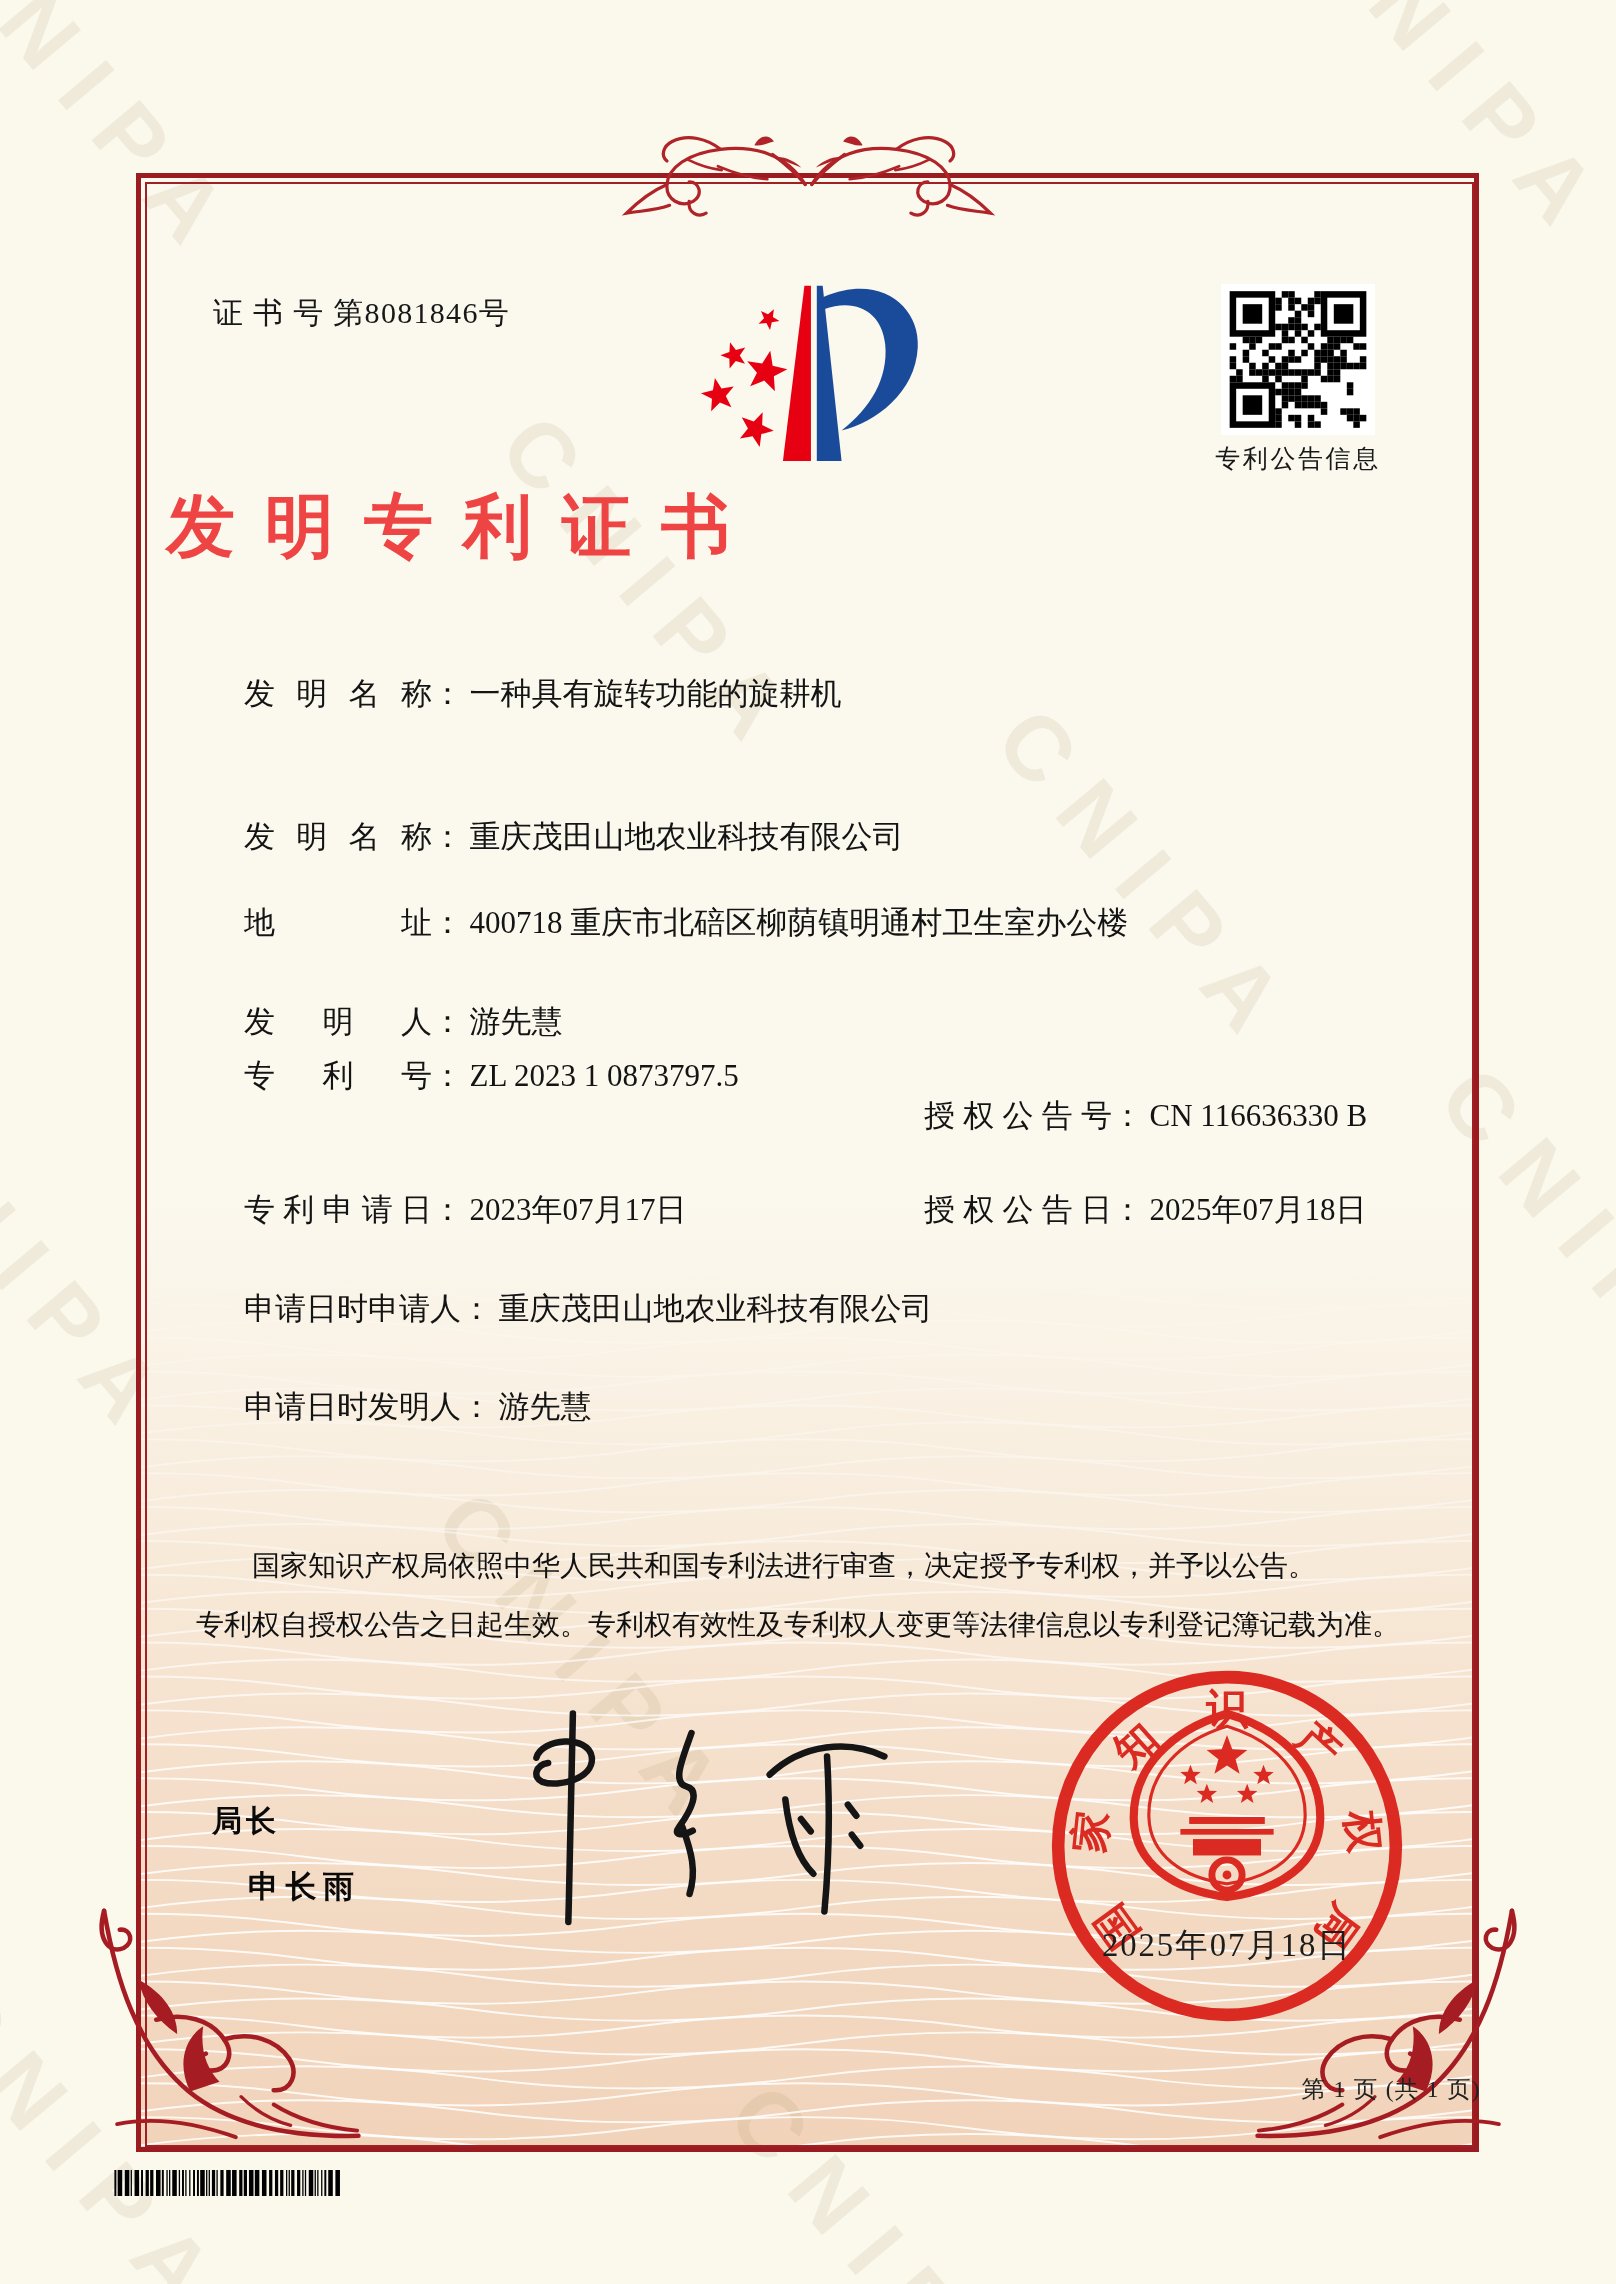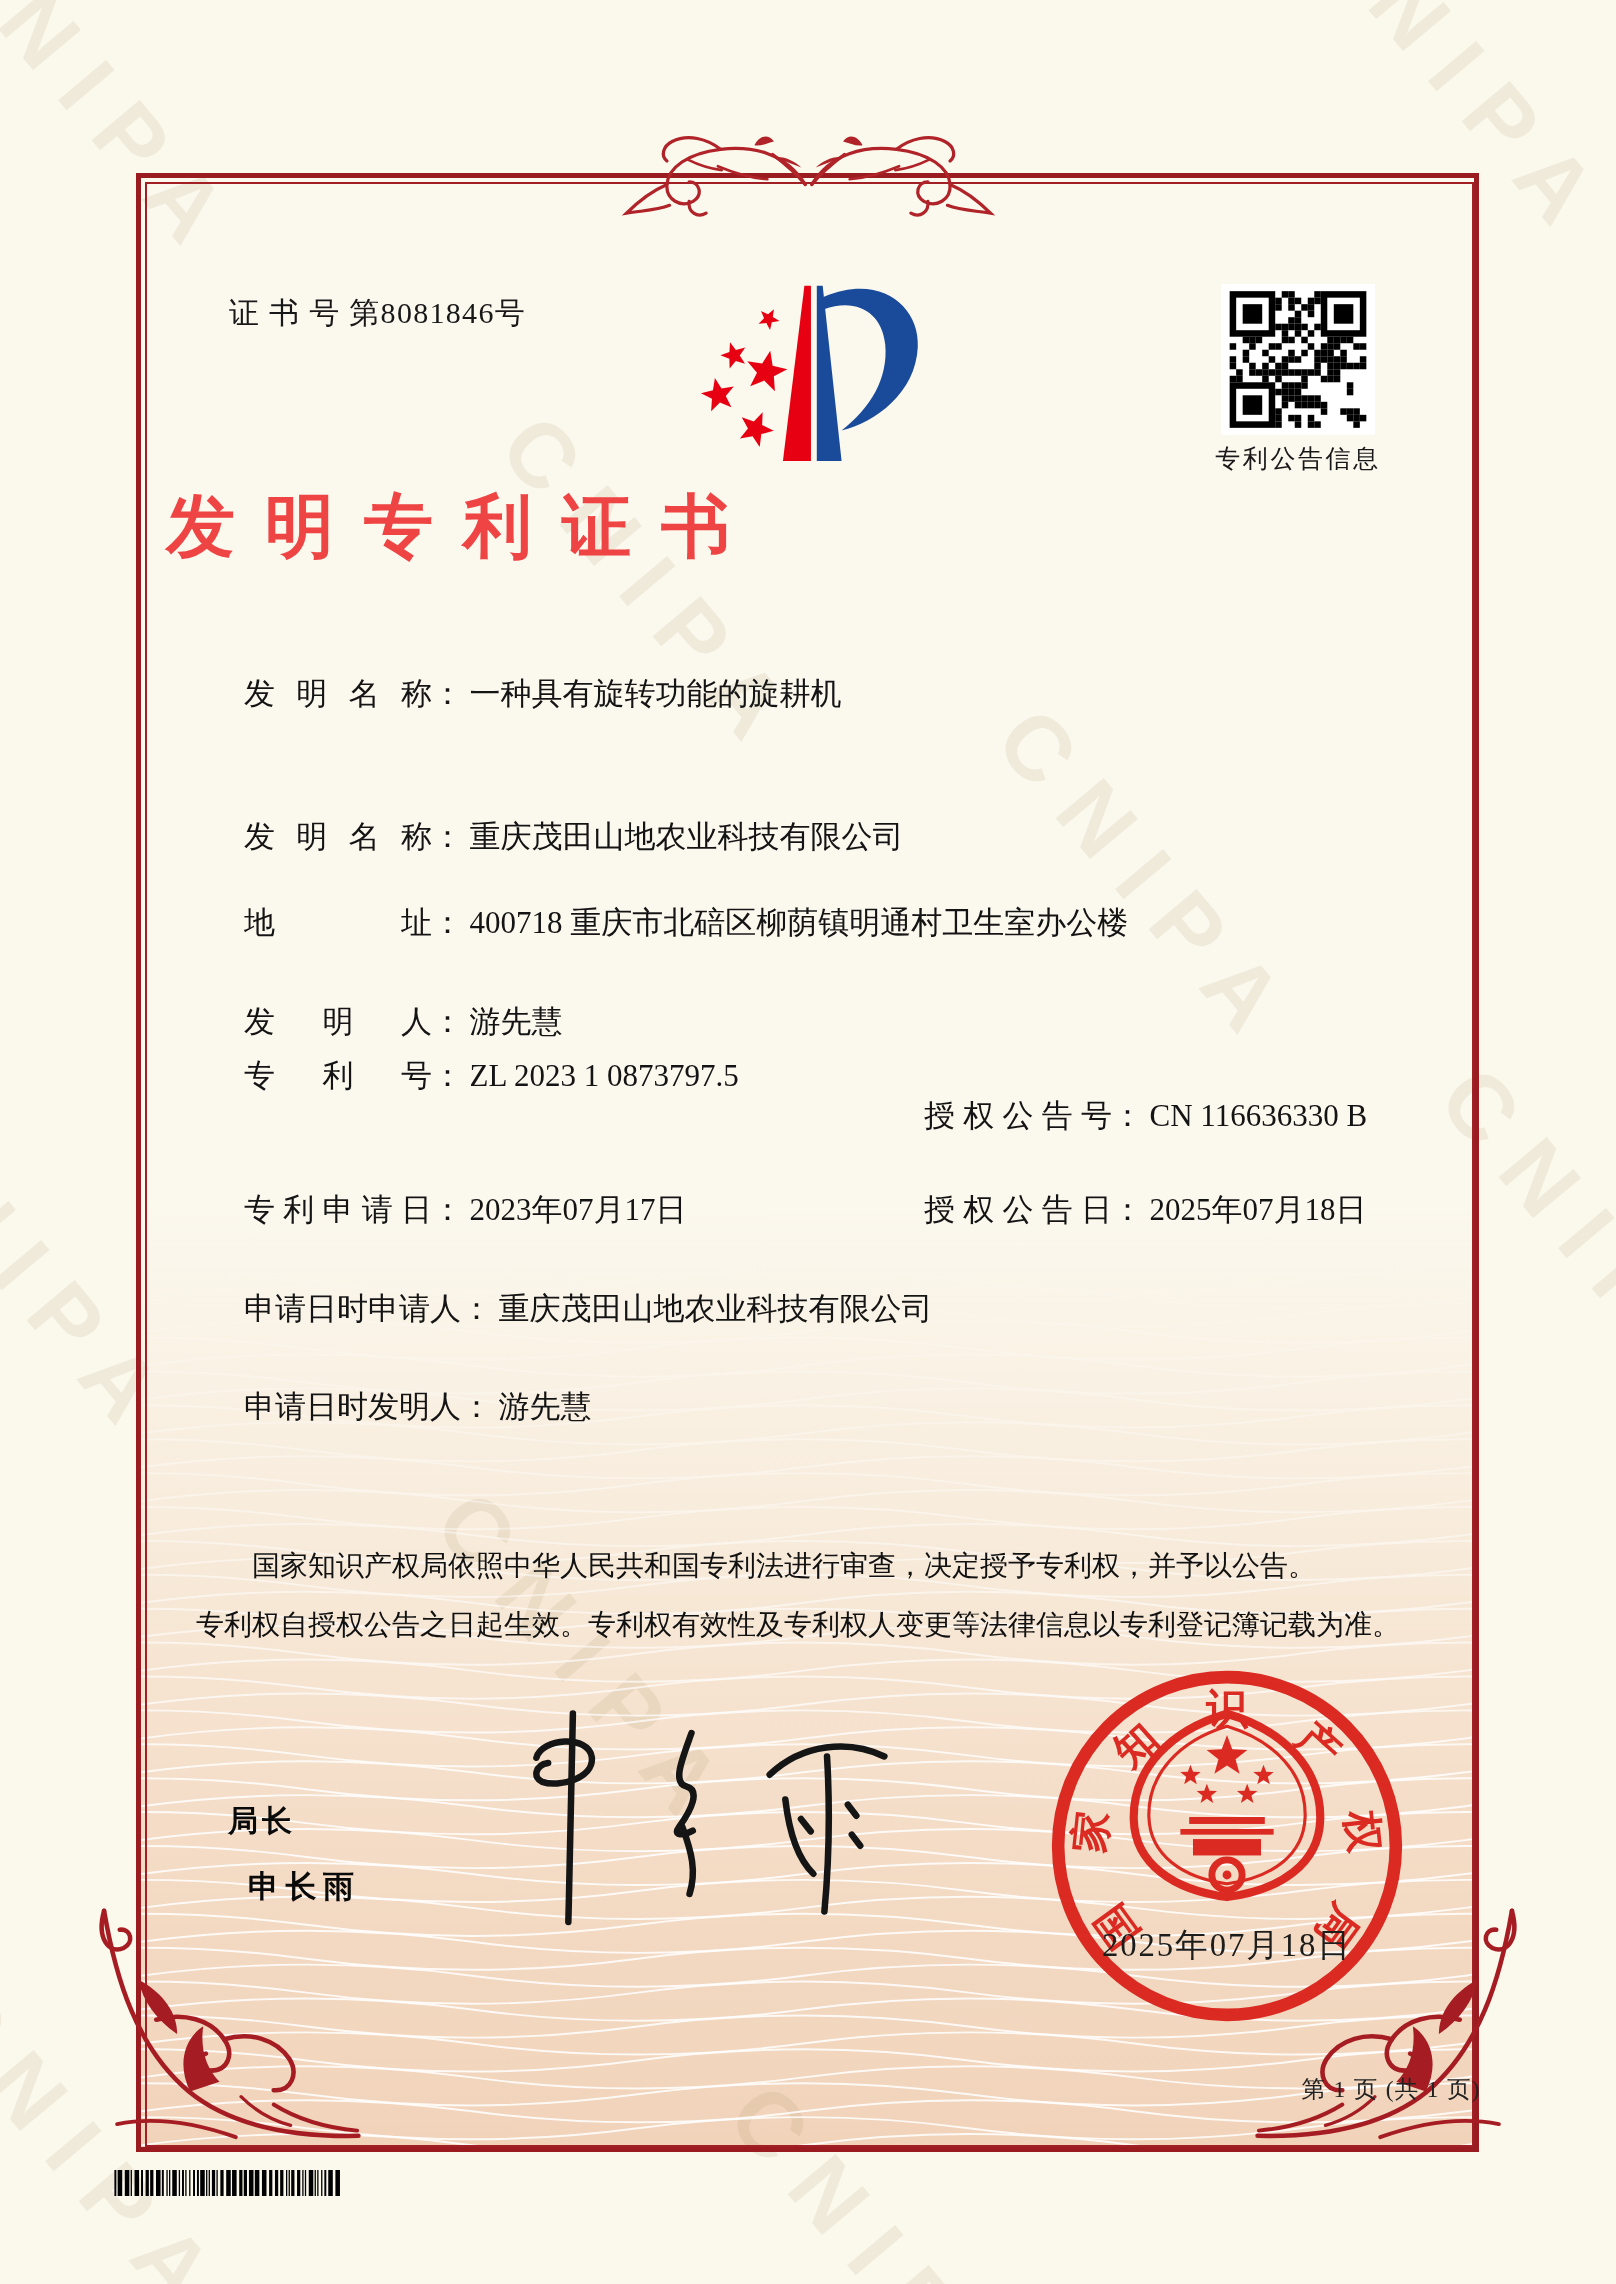--- a/index.html
+++ b/index.html
@@ -15,42 +15,42 @@
   #waves{position:absolute;left:141px;top:179px;z-index:2;
       -webkit-mask-image:linear-gradient(180deg,transparent 0%,transparent 52%,rgba(0,0,0,.55) 70%,#000 82%,#000 100%);
       mask-image:linear-gradient(180deg,transparent 0%,transparent 52%,rgba(0,0,0,.55) 70%,#000 82%,#000 100%);}
   
   .frame-outer{position:absolute;left:136px;top:173px;width:1333px;height:1969px;
       border:5.9px solid var(--frame-red);z-index:3;}
   .frame-inner{position:absolute;left:145px;top:182px;width:1325px;height:1961px;
       border:2px solid var(--frame-red2);z-index:3;}
   .orn{position:absolute;z-index:4;}
   
-  .cert-no{position:absolute;left:213px;top:293px;font-size:30px;color:#181818;z-index:5;letter-spacing:1.3px;margin-left:16px;}
+  .cert-no{position:absolute;left:213px;top:293px;font-size:30px;color:#181818;z-index:5;letter-spacing:1.3px;}
   #logo{position:absolute;left:685px;top:261px;z-index:5;}
   .qr-box{position:absolute;left:1221px;top:284px;width:154px;height:151px;background:#fff;z-index:5;}
   .qr-label{position:absolute;left:1187px;top:442px;width:222px;text-align:center;
       font-size:25px;letter-spacing:2.6px;color:#181818;z-index:5;font-family:Liberation Mono, monospace;}
   .title{position:absolute;left:136px;top:481px;width:1345px;text-align:left;
       font-size:69px;font-weight:bold;letter-spacing:30px;text-indent:30px;color:#ef4444;z-index:5;}
   
   .row{position:absolute;left:228px;font-size:31px;line-height:42px;height:42px;
       color:#141414;white-space:nowrap;z-index:5;margin-left:16px;}
   .row .lbl{display:inline-block;width:188px;text-align:justify;text-align-last:justify;
       text-justify:inter-character;white-space:normal;vertical-align:top;}
   .row.long .lbl{width:auto;text-align:left;text-align-last:auto;}
   .row .val{margin-left:6.5px;}
   .row-r{left:908px;}
   
   .decl{position:absolute;left:196px;top:1536px;width:1226px;font-size:28px;line-height:59px;
       color:#111;z-index:5;}
   .decl .l1{display:block;text-indent:56px;}
   .decl .l2{display:block;}
   
-  .signer-title{position:absolute;left:228px;top:1801px;font-family:"Liberation Sans","DejaVu Sans",sans-serif;
+  .signer-title{position:absolute;left:212px;top:1801px;font-family:"Liberation Sans","DejaVu Sans",sans-serif;
       font-weight:bold;font-size:30px;color:#0a0a0a;z-index:5;letter-spacing:3.9px;}
   .signer-name{position:absolute;left:228px;top:1866px;font-family:"Liberation Sans","DejaVu Sans",sans-serif;
       font-weight:bold;font-size:31px;color:#0a0a0a;z-index:5;letter-spacing:6.5px;margin-left:20px;}
   #signature{position:absolute;left:496px;top:1695px;z-index:5;}
   
   #seal{position:absolute;left:1038px;top:1657px;z-index:6;opacity:.97;}
   .seal-char{font-family:"Liberation Serif","DejaVu Serif",serif;font-weight:bold;}
   
   .footer{position:absolute;left:136px;top:2073px;width:1345px;text-align:right;
       font-size:23.5px;color:#222;z-index:5;letter-spacing:1.3px;}

